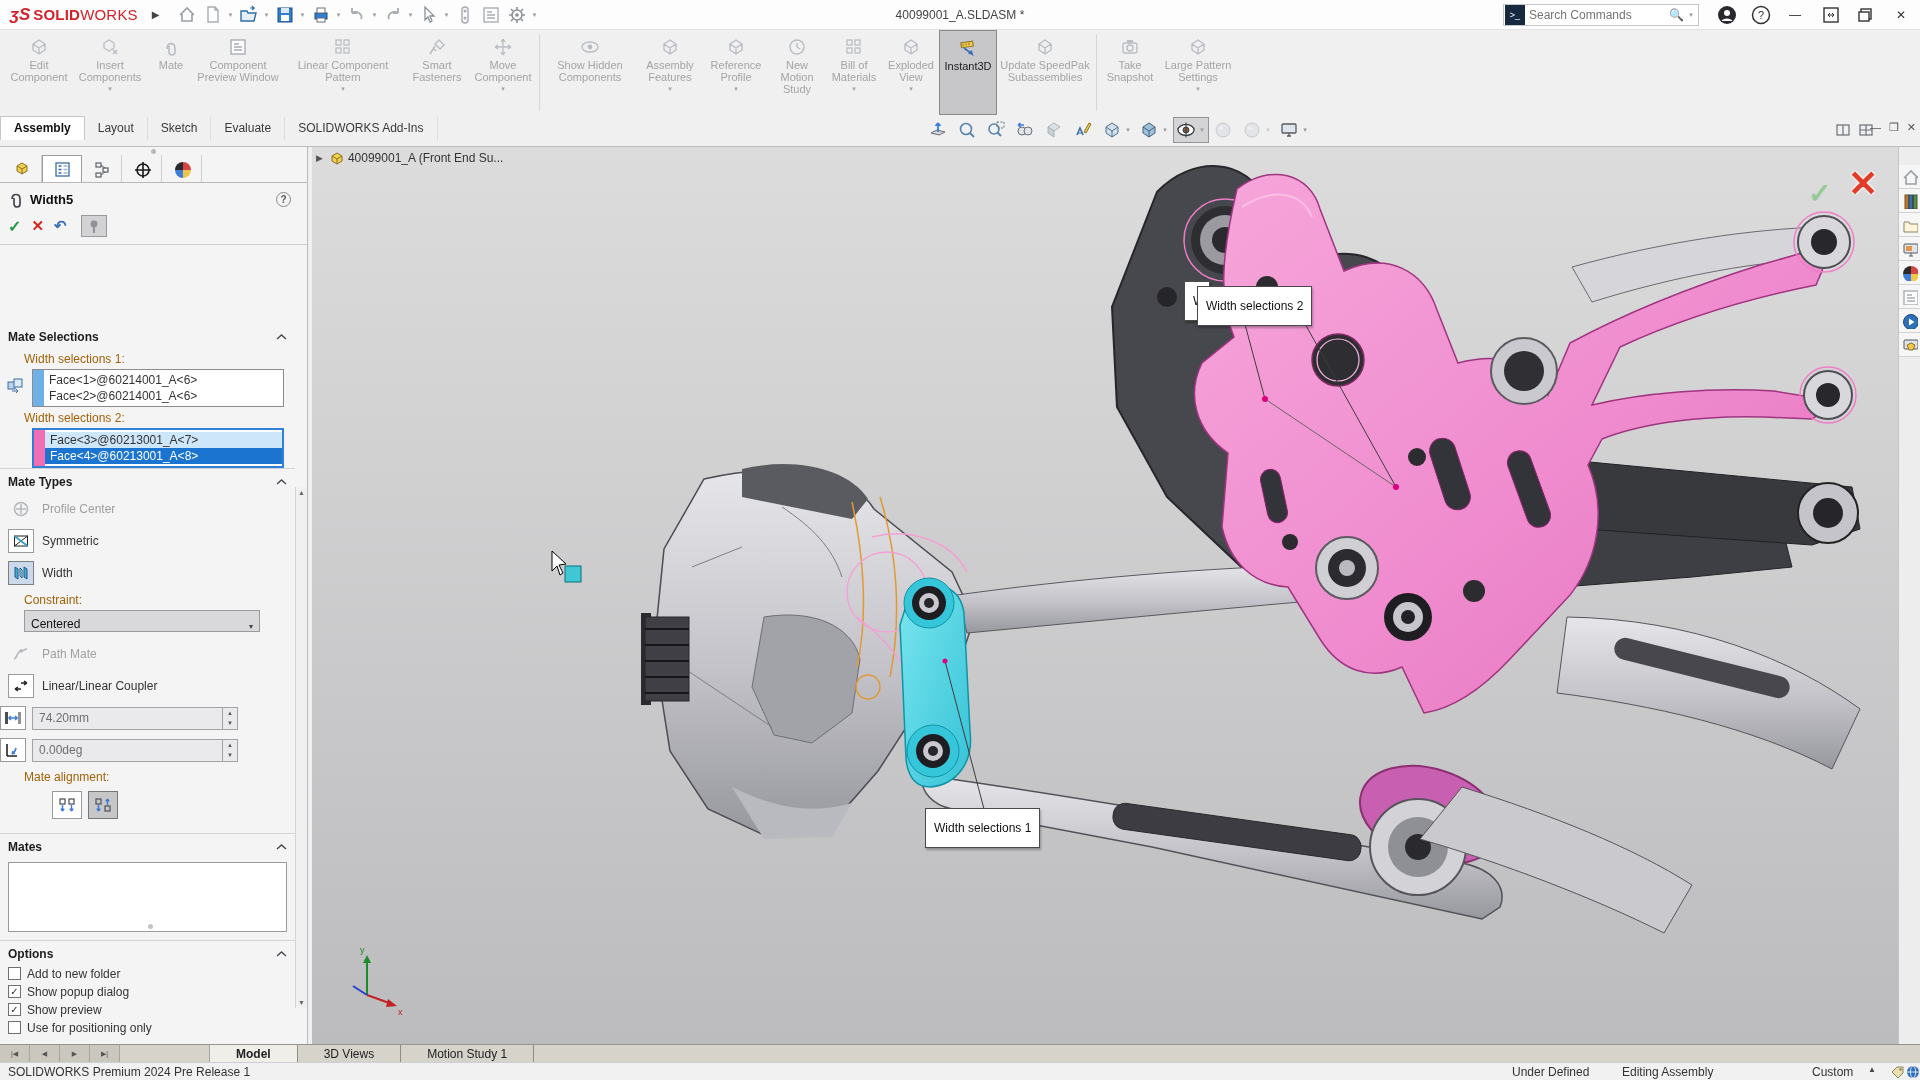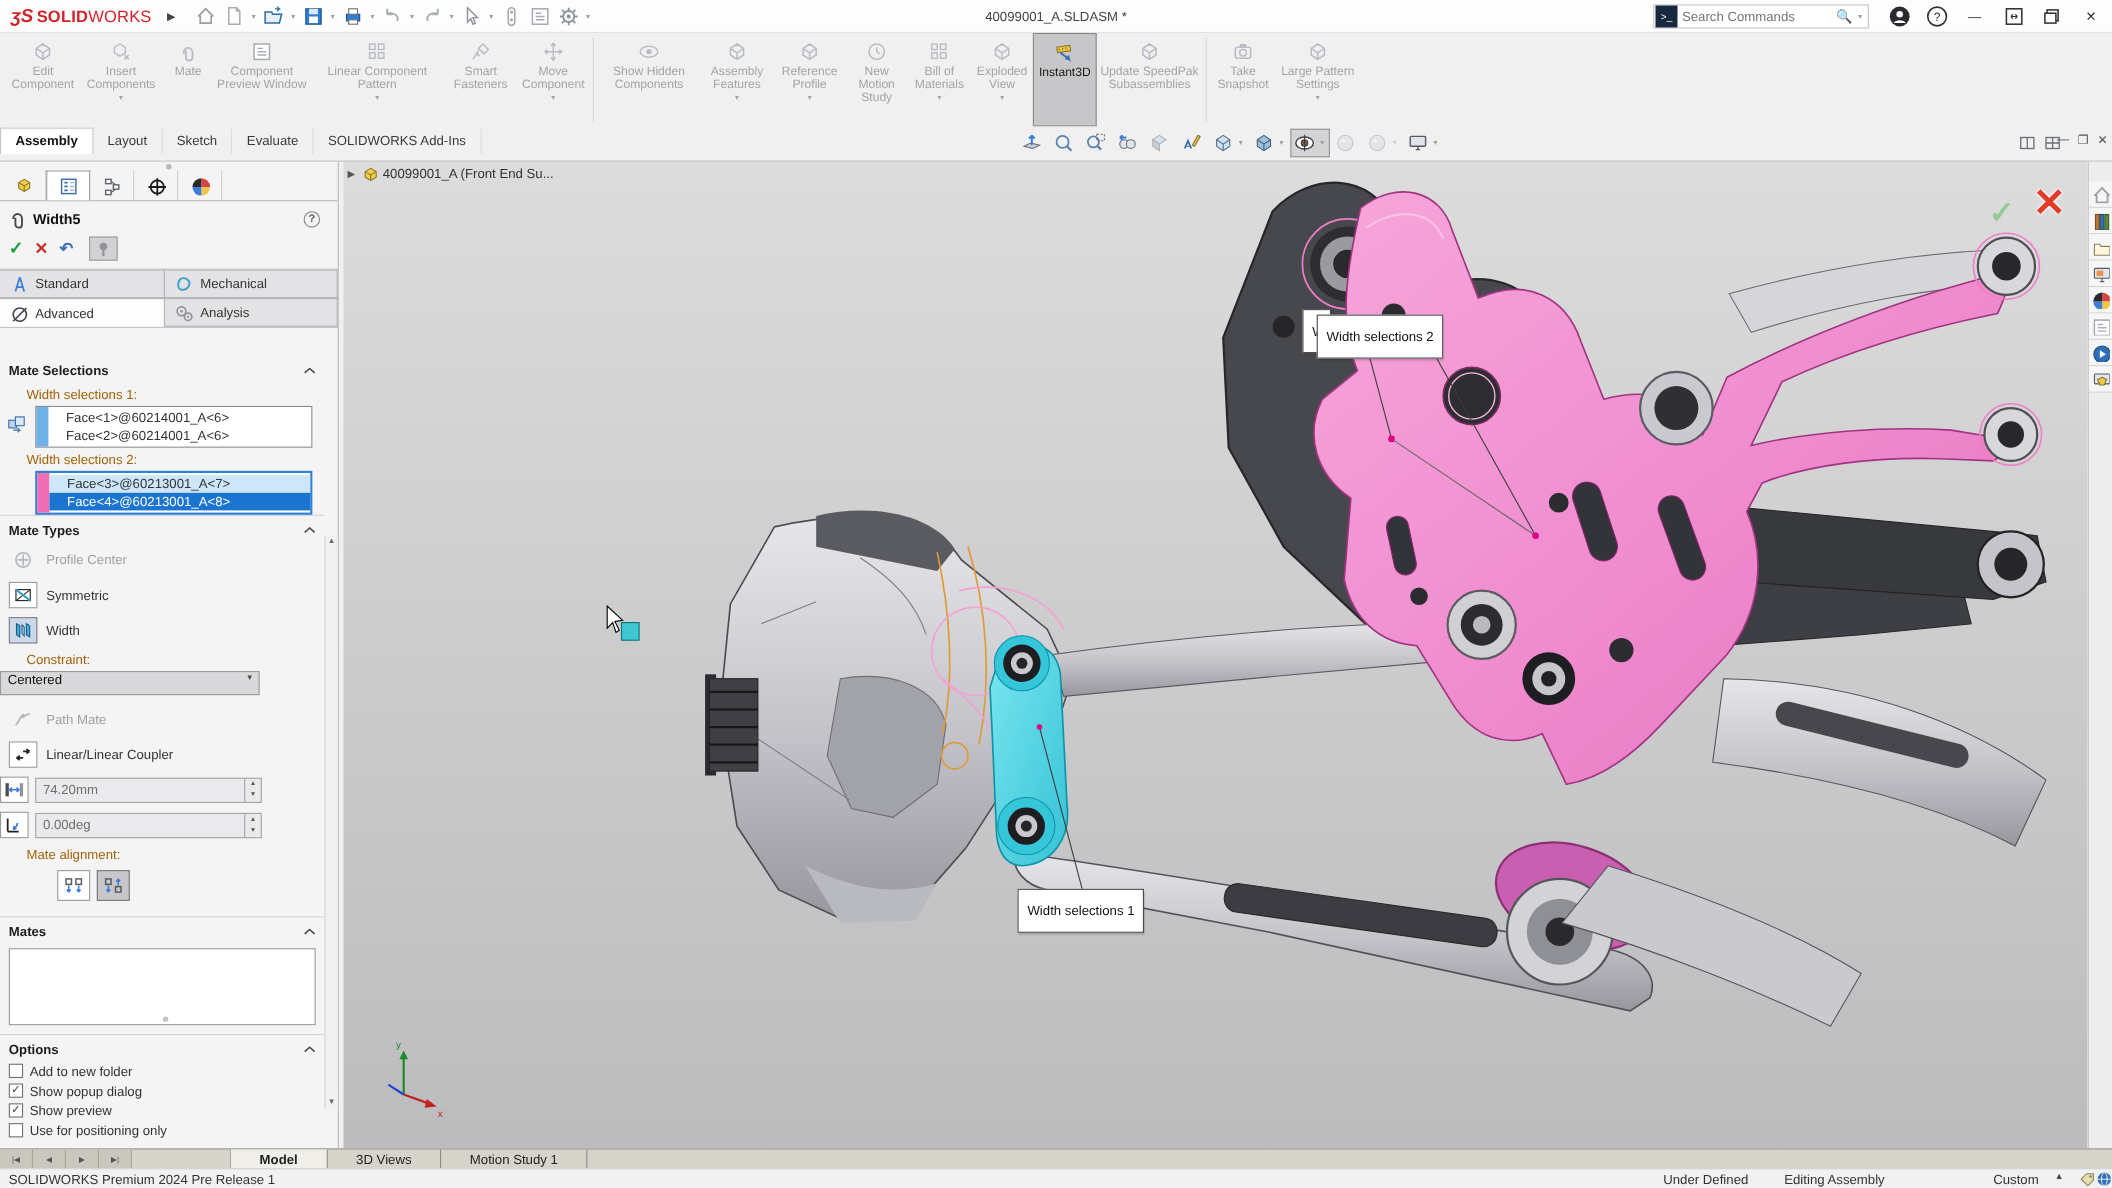--- a/index.html
+++ b/index.html
@@ -64,30 +64,30 @@
   .sect-h{display:flex;align-items:center;padding:6px 8px 4px;font-weight:bold;color:#1c1c1c;border-top:1px solid #d4d4d6}
   .sect-h .chev{margin-left:auto}
   .sublabel{padding:4px 0 3px 24px;color:#a16207}
   .selrow-wrap{display:flex;align-items:flex-start;padding-left:6px}
   .selbox{margin-left:4px;display:flex;border:1px solid #8c8c8e;background:#fff;width:252px}
   .selbox.focused{border:2px solid #2f80d6}
   .selbar{width:11px}
   .selbar.blue{background:#6fb0e6}
   .selbar.pink{background:#f06eb4}
   .selrows{flex:1;padding:2px 0}
-  .selrow{font-size:12px;padding:1px 16px;white-space:nowrap}
+  .selrow{font-size:12px;padding:1px 5px;white-space:nowrap}
   .selrow.hl{background:#cde6f9}
   .selrow.sel{background:#1b74d0;color:#fff}
   .mt-row{display:flex;align-items:center;gap:8px;padding:4px 0 4px 8px}
   .mt-ic{width:26px;height:24px;display:flex;align-items:center;justify-content:center}
   .mt-ic.btn{border:1px solid #9a9a9c;background:#fff}
   .mt-ic.pressed{border:1px solid #7e7e80;background:#ccd9ea}
   .mt-label{color:#333}
   .mt-label.dis{color:#9f9fa1}
-  .dropdown{width:236px;height:22px;border:1px solid #9a9a9c;background:#d9d9db;display:flex;align-items:flex-start;justify-content:space-between;padding:0 6px;color:#111}
+  .dropdown{margin-left:24px;width:236px;height:22px;border:1px solid #9a9a9c;background:#d9d9db;display:flex;align-items:flex-end;justify-content:space-between;padding:0 6px;color:#111}
   .numrow{display:flex;align-items:center;gap:6px;padding:4px 0 4px 0}
   .numfield{display:flex;width:206px;height:23px;border:1px solid #a3a3a5;background:#eaeaec}
   .numfield input{flex:1;border:0;outline:0;background:transparent;color:#6e6e70;font-size:12px;padding-left:6px;font-family:"Liberation Sans",sans-serif;min-width:0}
   .spin{width:15px;border-left:1px solid #a3a3a5;display:flex;flex-direction:column}
   .spin i{flex:1;display:flex;align-items:center;justify-content:center;font-size:6px;color:#555;font-style:normal}
   .alignbtns{display:flex;gap:6px;padding:4px 0 6px 52px}
   .alignbtn{width:30px;height:28px;border:1px solid #9a9a9c;background:#fff;display:flex;align-items:center;justify-content:center}
   .alignbtn.pressed{background:#c7c7c9;border-color:#77777a}
   .matesbox{margin:4px 8px 8px;height:70px;background:#fff;border:1px solid #9a9a9c;position:relative}
   .matesbox i{position:absolute;left:50%;bottom:2px;width:5px;height:5px;border-radius:50%;background:#c4c4c6}
@@ -739,46 +739,20 @@
   <div class="pm-actions">
     <span class="ok">✓</span>
     <span class="cancel">✕</span>
     <span class="undo">↶</span>
     <span class="pinbtn">
         <svg width="18" height="18">
           <use href="#s-pin"></use>
         </svg>
       </span>
   </div>
-  <div class="cattabs">
-    <div class="cattab">
-        <svg width="18" height="18">
-          <use href="#s-compass"></use>
-        </svg>
-        <span>Standard</span>
-      </div>
-    <div class="cattab">
-        <svg width="18" height="18">
-          <use href="#s-cam"></use>
-        </svg>
-        <span>Mechanical</span>
-      </div>
-    <div class="cattab active">
-        <svg width="18" height="18">
-          <use href="#s-adv"></use>
-        </svg>
-        <span>Advanced</span>
-      </div>
-    <div class="cattab">
-        <svg width="18" height="18">
-          <use href="#s-gears"></use>
-        </svg>
-        <span>Analysis</span>
-      </div>
-  </div>
 
   <div class="pm-scroll">
     <div class="sect-h" style="border-top:0;margin-top:14px">
       <span>Mate Selections</span>
       <svg class="chev" width="11" height="6">
           <use href="#s-chev"></use>
         </svg>
     </div>
     <div class="sublabel">Width selections 1:</div>
     <div class="selrow-wrap">

